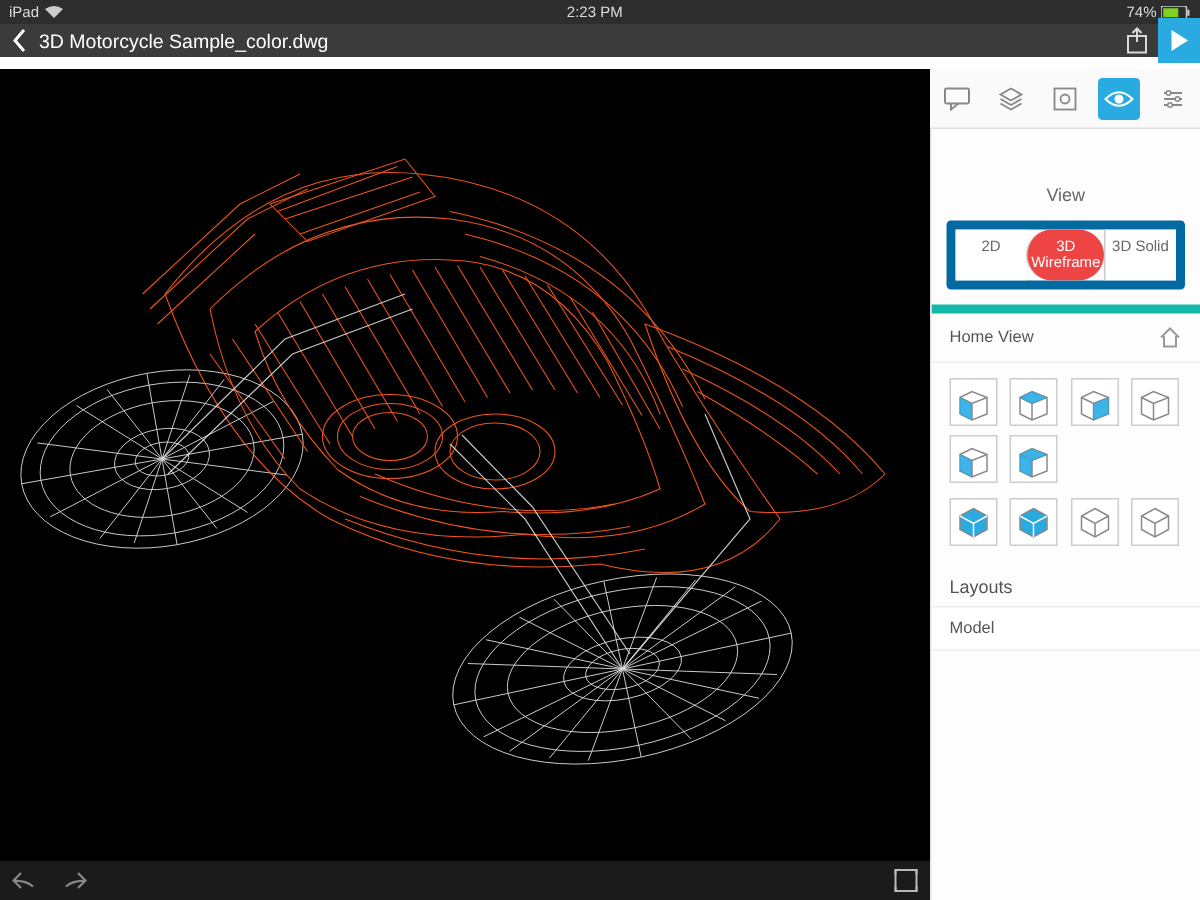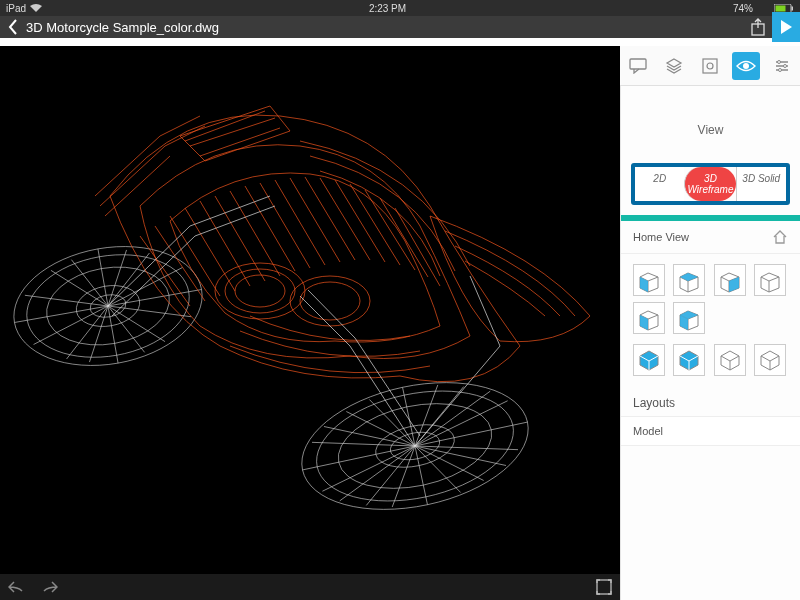--- a/index.html
+++ b/index.html
@@ -1,32 +1,32 @@
 <!DOCTYPE html>
 <html><head>
 <meta charset="utf-8">
 <style>
   * { box-sizing: border-box; margin: 0; padding: 0; }
   html, body { width: 800px; height: 600px; font-family: -apple-system, Helvetica, Arial, sans-serif; overflow: hidden; }
   .status-bar { height: 16px; background: #2d2d2d; color: #ddd; font-size: 10px; display: flex; align-items: center; padding: 0 6px; }
   .status-left { flex: 0 0 auto; display:flex; align-items:center; gap:4px;}
   .status-center { flex: 1; text-align: center; }
-  .status-right { flex: 0 0 auto; display:flex; align-items:center; gap:21px;}
+  .status-right { flex: 0 0 auto; display:flex; align-items:center; gap:3px;}
   .title-bar { height: 22px; background: #3b3b3b; display: flex; align-items: center; color: #fff; font-size: 13px; }
   .title-bar .back { width: 26px; display:flex; align-items:center; justify-content:center; color:#fff; }
   .title-bar .title { flex: 0 0 auto; }
   .title-bar .spacer { flex:1; }
   .title-bar .share, .title-bar .play { width: 28px; height:30px; display:flex; align-items:center; justify-content:center; }
   .title-bar .play { background:#29abe2; }
   .tool-rail { position:absolute; right:0; top:46px; width:180px; height:40px; background:#fafafa; border-bottom:1px solid #e0e0e0; display:flex; align-items:center; justify-content:space-around; }
   .tool-rail .tool { width:28px; height:28px; display:flex; align-items:center; justify-content:center; color:#888; border-radius:3px; }
   .tool-rail .tool.active { background:#29abe2; color:#fff; }
   .side-panel { position:absolute; right:0; top:86px; width:180px; bottom:0; background:#fdfdfd; border-left:1px solid #e5e5e5; overflow:auto; font-size:11px; color:#555;}
   .side-panel .section-title { text-align:center; font-size:12px; color:#666; padding:8px 0 10px;margin-top:29px; }
-  .seg { display:flex; margin:16px 10px 10px; border:4px solid #0369a1; border-radius:3px; overflow:hidden;font-style:italic; }
+  .seg { display:flex; margin:0 10px 10px; border:6px solid #0369a1; border-radius:3px; overflow:hidden; }
   .seg > div { flex:1; text-align:center; padding:6px 2px; font-size:10px; color:#666; background:#fff; }
   .seg > div + div { border-left:1px solid #ccc; }
   .seg > div.active { background:#ef4444; color:#fff;border-radius:17px; }
   .row { display:flex; align-items:center; justify-content:space-between; padding:8px 12px; border-top:6px solid #14b8a6; border-bottom:1px solid #eee; }
   .row .home-icon { width:16px; height:16px; color:#999; }
   .grid4 { display:grid; grid-template-columns: repeat(4, 1fr); gap:6px; padding:10px 12px; }
   .cube-btn { width:32px; height:32px; border:1px solid #ccc; background:#fff; display:flex; align-items:center; justify-content:center; }
   .section-label { padding:10px 12px 6px; color:#555; font-size:12px; }
   .layout-row { padding:8px 12px; border-top:1px solid #eee; border-bottom:1px solid #eee; background:#fff; }
   .viewport { position:absolute; left:0; top:46px; right:180px; bottom:0; background:#000; }

